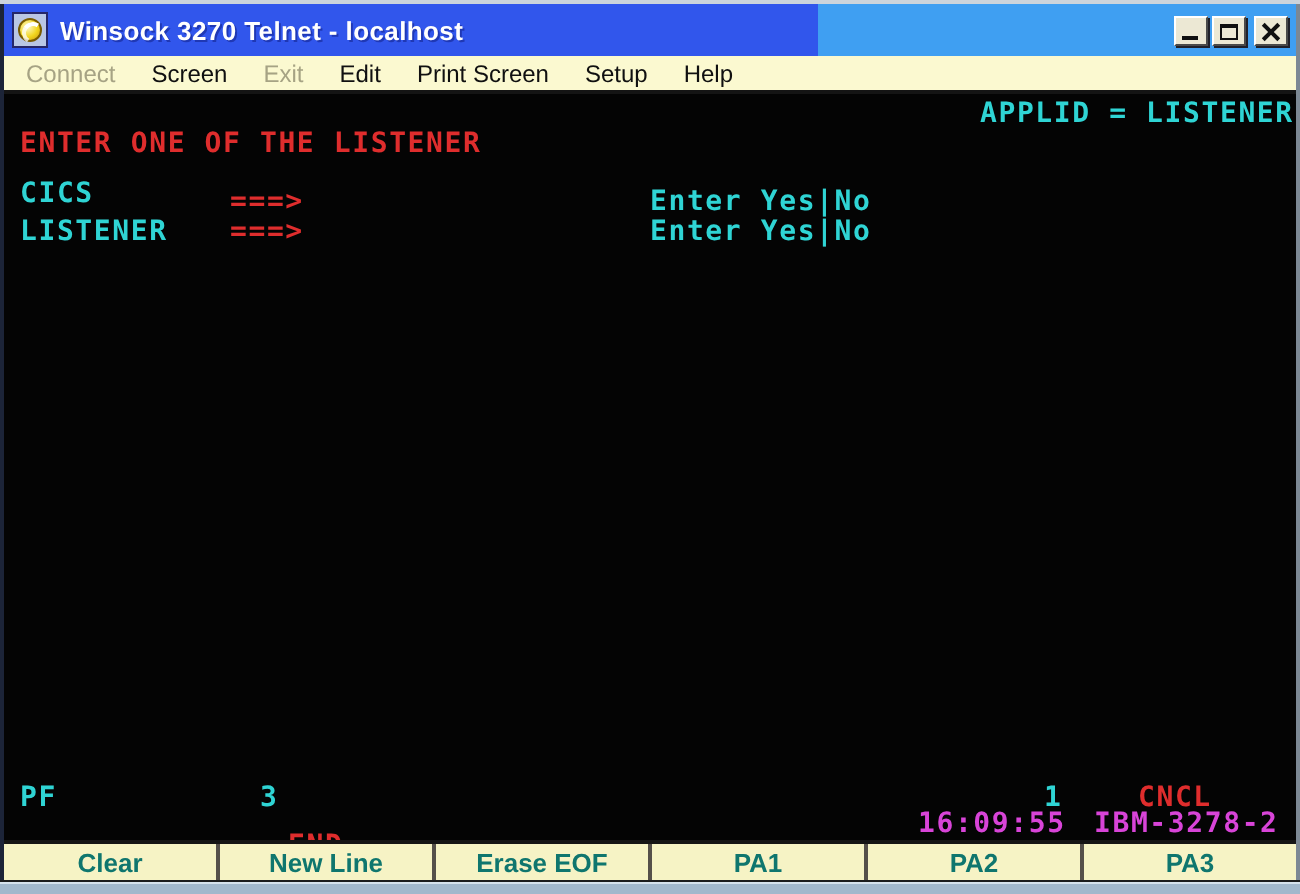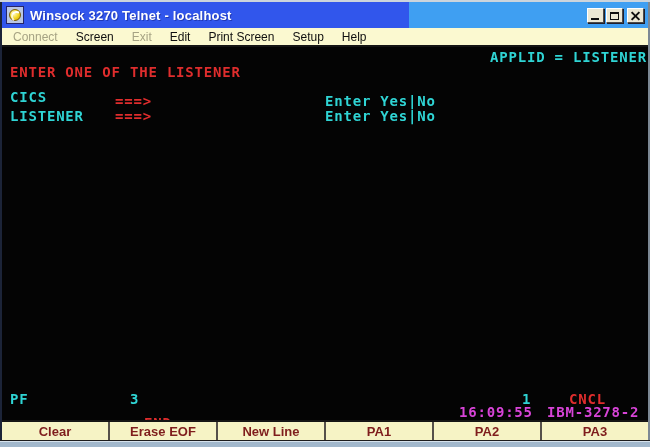--- a/index.html
+++ b/index.html
@@ -74,21 +74,21 @@
   .mg { color:#d844d8; }
   .field-input { position:absolute; width:190px; height:13px; }
 
   
   .keypad {
     position:absolute; left:2px; top:420px; width:646px; height:20px;
     background:#f6f3c5; border-top:2px solid #151515; display:flex;
   }
   .pad-btn {
     flex:1 1 0; display:flex; align-items:center; justify-content:center;
-    font-size:13px; font-weight:bold; color:#7f1d1d;
+    font-size:13px; font-weight:bold; color:#0f766e;
     border-right:2px solid #55504a; cursor:default; white-space:nowrap;
   }
   .pad-btn:last-child { border-right:none; }
 
   
   .bottom-strip {
     position:absolute; left:0; top:440px; width:650px; height:7px;
     background:#a2b8cc; border-top:1px solid #1c1c1c;
     box-shadow:inset 0 1px 0 #d6e2ec;
   }
@@ -150,21 +150,21 @@
     <span class="t rd" style="left:141px; top:346px;margin-top:24px;">END</span>
     <span class="t cy" style="left:519px; top:346px;">1</span>
     <span class="t rd" style="left:566px; top:346px;">CNCL</span>
 
     <span class="t mg" style="left:456px; top:359px;">16:09:55</span>
     <span class="t mg" style="left:544px; top:359px;">IBM-3278-2</span>
   </div>
 
   <div class="keypad">
     <div class="pad-btn">Clear</div>
+    <div class="pad-btn">New Line</div>
     <div class="pad-btn">Erase EOF</div>
-    <div class="pad-btn">New Line</div>
     <div class="pad-btn">PA1</div>
     <div class="pad-btn">PA2</div>
     <div class="pad-btn">PA3</div>
   </div>
 
   <div class="bottom-strip"></div>
 </div>
 
 </body></html>

